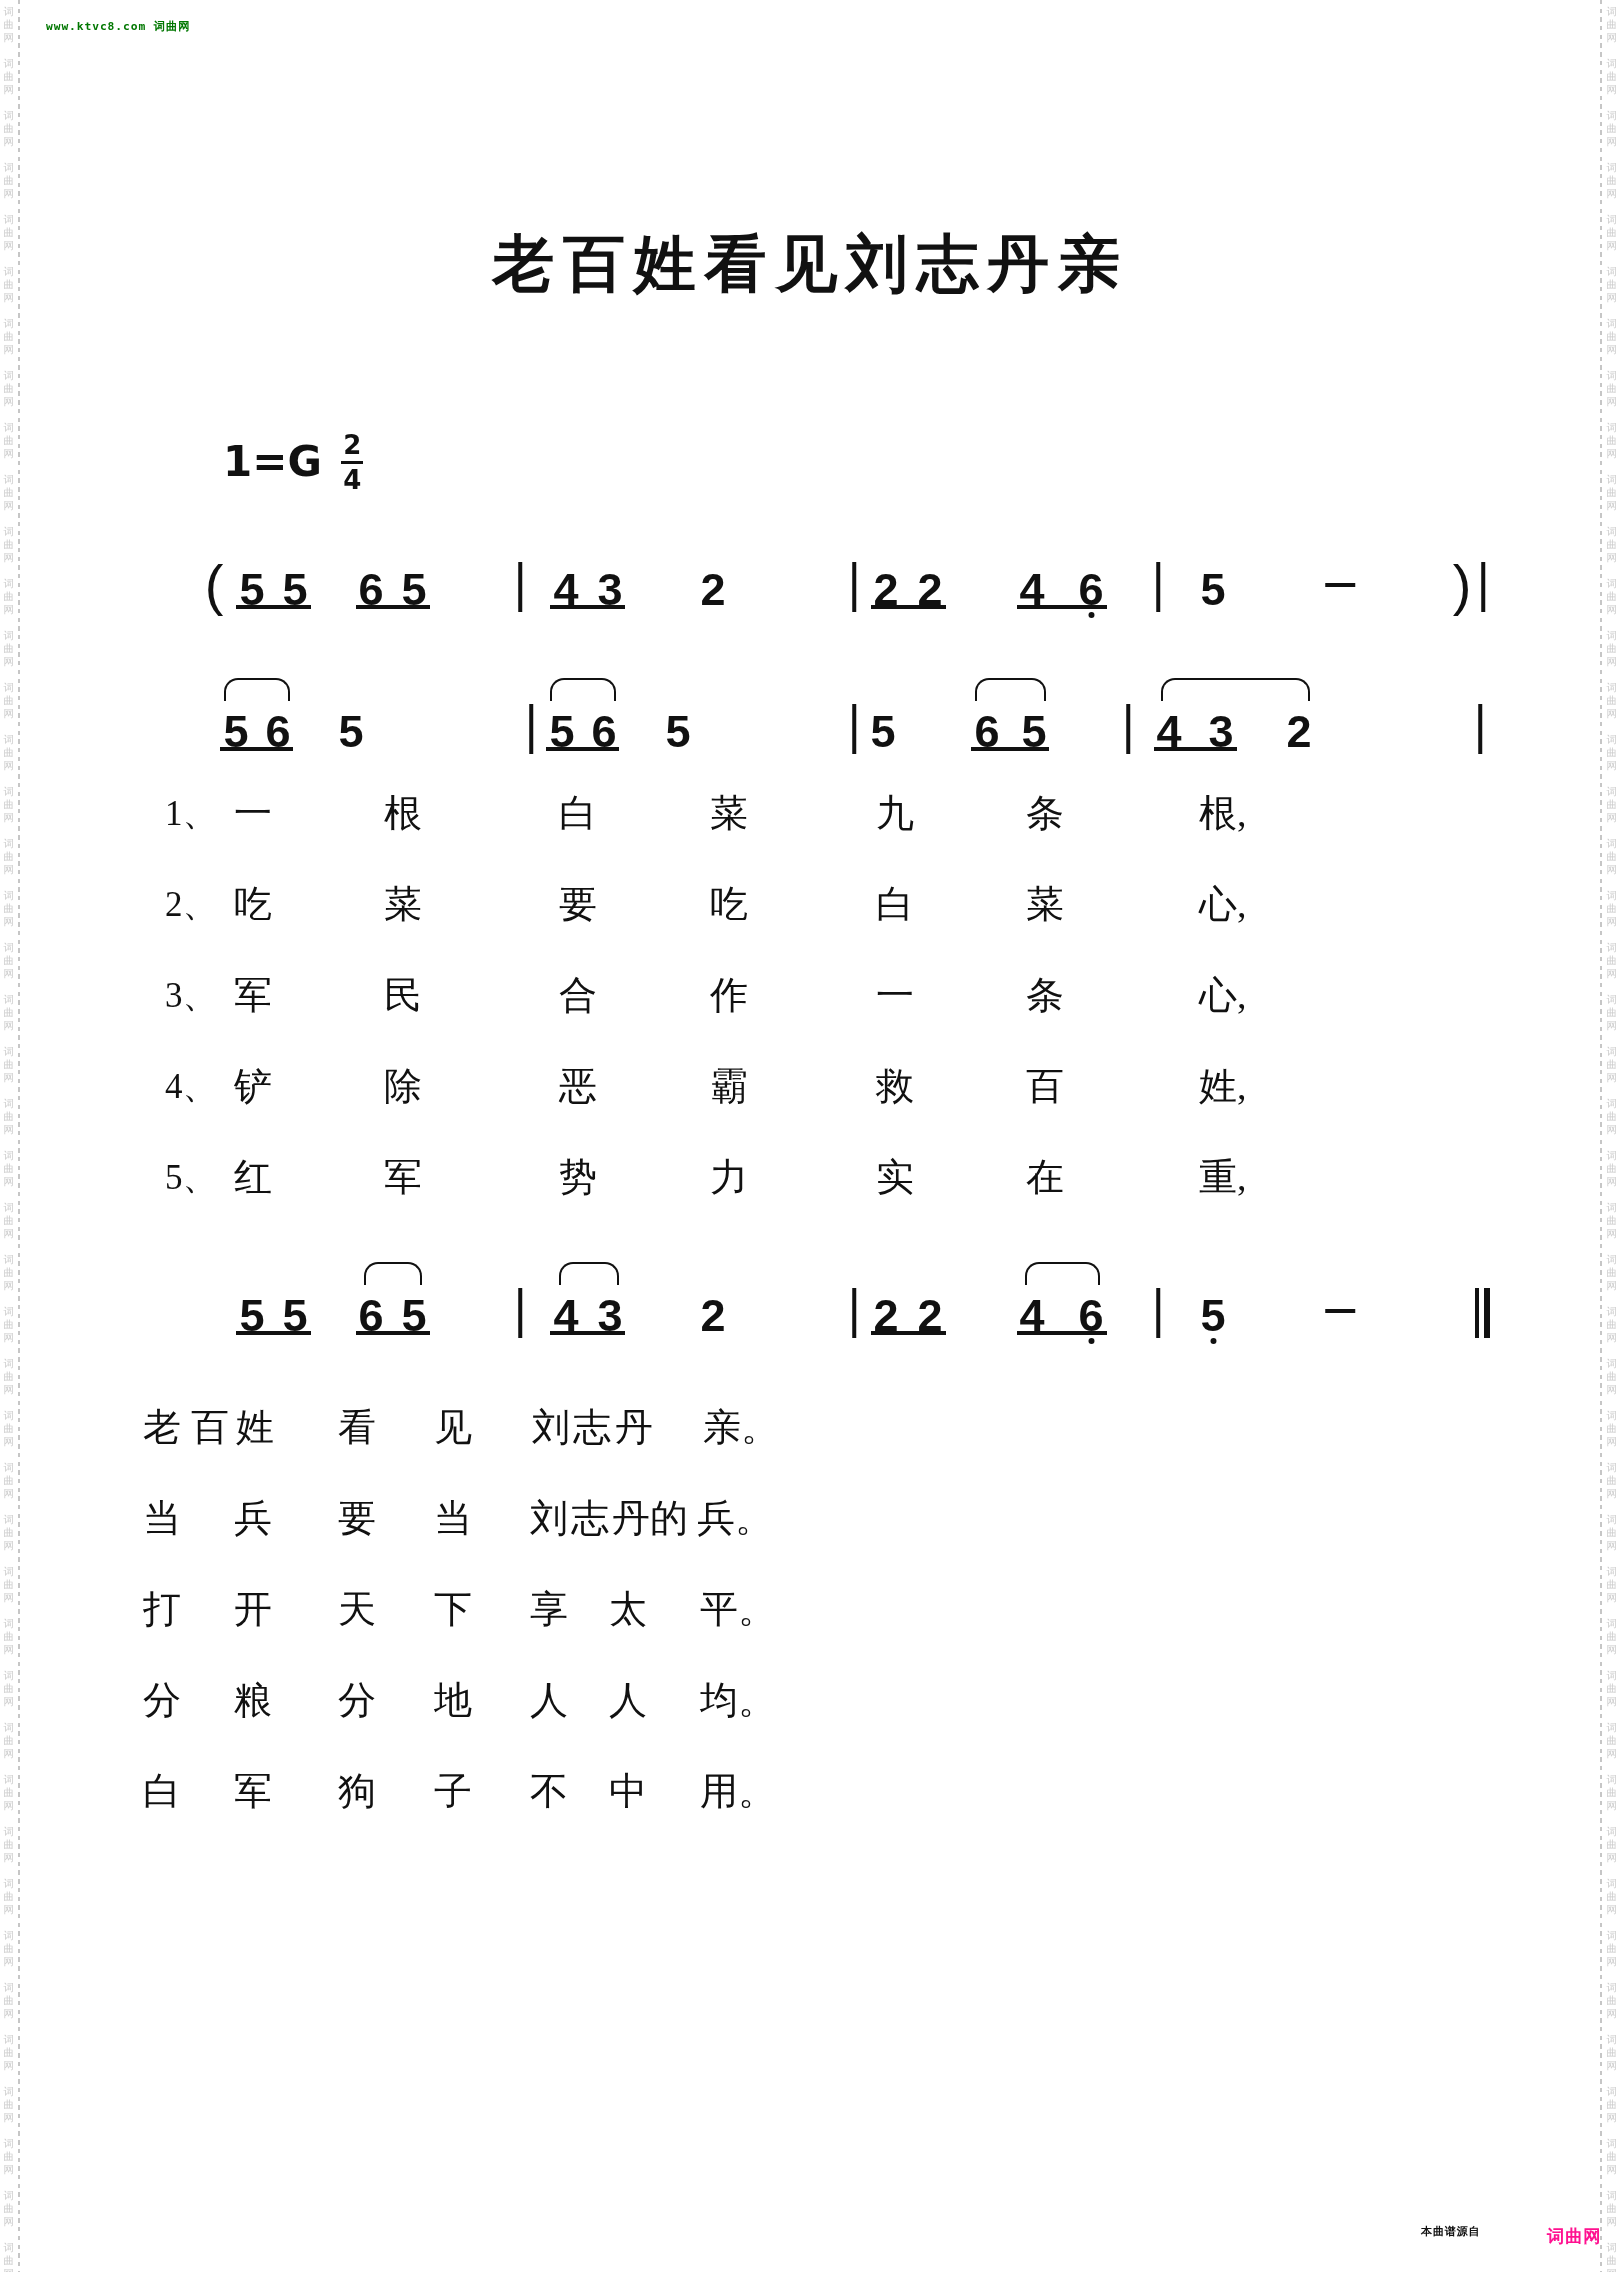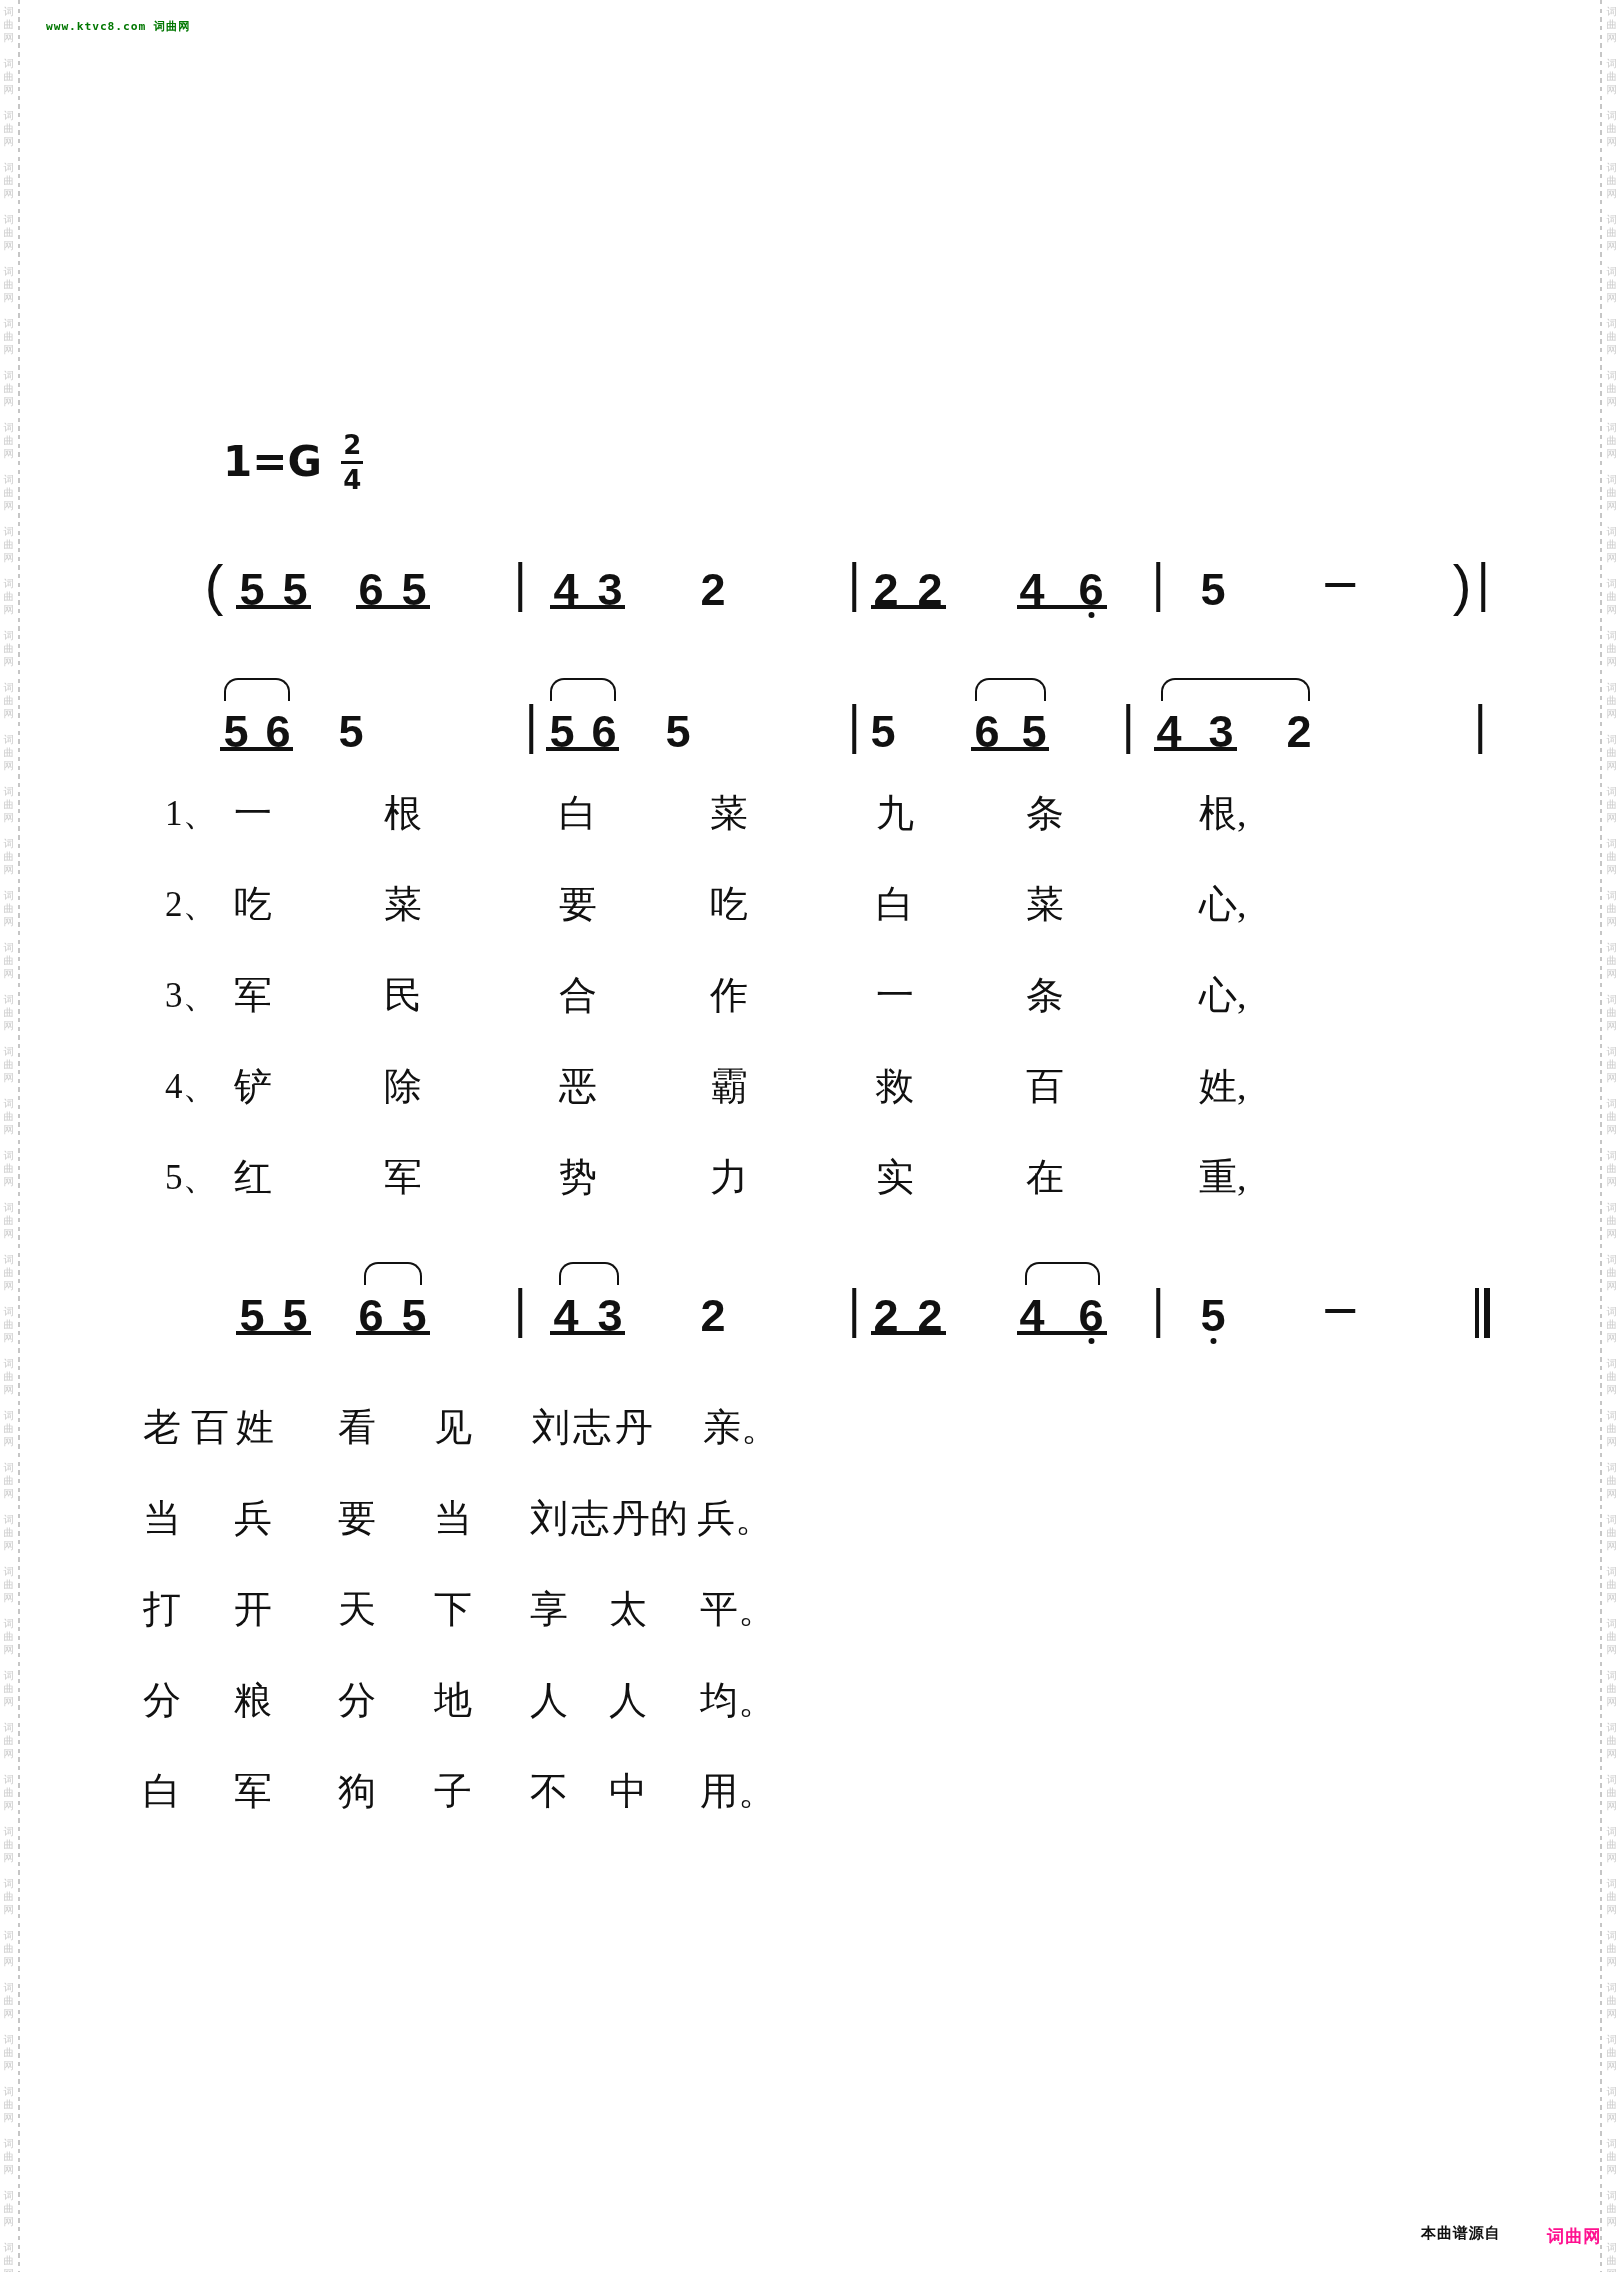--- a/index.html
+++ b/index.html
@@ -43,21 +43,21 @@
   .final{position:absolute;top:26px;height:50px;width:15.6px;}
   .final .thin{position:absolute;left:0;top:0;width:3.5px;height:100%;background:#111;}
   .final .thick{position:absolute;left:8.7px;top:0;width:6px;height:100%;background:#111;}
 
   
   .lyric-row{position:absolute;left:0;width:100%;height:52px;}
   .syll{position:absolute;top:0;font-size:38px;white-space:nowrap;}
   .verse-num{position:absolute;top:1.7px;left:165px;font-size:35px;white-space:nowrap;}
 
   
-  .src-label{position:absolute;left:1421px;top:2224px;font-size:15px;font-weight:bold;
+  .src-label{position:absolute;left:1421px;top:2224px;font-size:11px;font-weight:bold;
     font-family:"Liberation Sans",sans-serif;letter-spacing:0.9px;}
   .src-site{position:absolute;left:1547px;top:2224px;font-size:17.3px;font-weight:bold;
     font-family:"Liberation Sans",sans-serif;letter-spacing:0.9px;}
 </style>
 </head>
 <body>
 
 <div class="page">
 
   <div>
@@ -417,20 +417,21 @@
 
 词
 曲
 网
 
 </div>
   </div>
 
   <div class="wm-top" style="color: rgb(0, 119, 0);">www.ktvc8.com 词曲网</div>
 
+  <h1 class="title">老百姓看见刘志丹亲</h1>
 
   <div class="key-row">
     <span class="key-sig">1=G</span>
     <span class="meter">
       <span class="meter-num">2</span>
       <span class="meter-bar"></span>
       <span class="meter-den">4</span>
     </span>
   </div>
 

